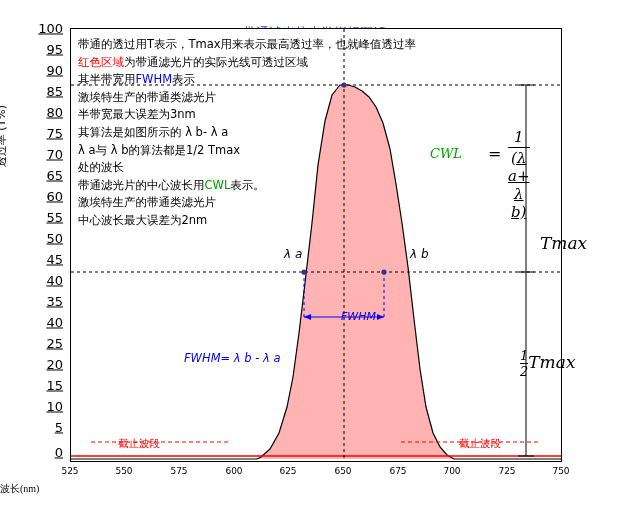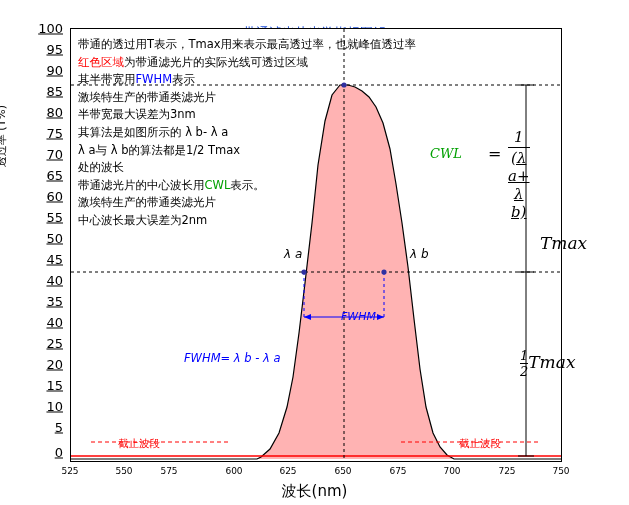--- a/index.html
+++ b/index.html
@@ -36,22 +36,22 @@
     width:120px;
     transform:rotate(-90deg);
     transform-origin:left top;
     font-size:11px;
     text-align:center;
     color:#000;
   }
   .xlabel{
     position:absolute;
     left:0;top:482px;width:629px;
-    text-align:center;
-    font-size:15px;color:#000;
+    text-align:left;
+    font-size:10px;color:#000;font-family:Liberation Serif, serif;
   }
 
   .ytick{
     position:absolute;
     right:566px;
     width:30px;
     text-align:right;
     font-size:13px;
     color:#000;
     transform:translateY(-50%);
@@ -215,21 +215,21 @@
     <div class="ytick" style="top:364px">20</div>
     <div class="ytick" style="top:385px">15</div>
     <div class="ytick" style="top:406px">10</div>
     <div class="ytick" style="top:427px">5</div>
     <div class="ytick" style="top:452px">0</div>
   </div>
 
   <div>
     <div class="xtick" style="left:70px">525</div>
     <div class="xtick" style="left:124px">550</div>
-    <div class="xtick" style="left:169px">575</div>
+    <div class="xtick" style="left:179px">575</div>
     <div class="xtick" style="left:234px">600</div>
     <div class="xtick" style="left:288px">625</div>
     <div class="xtick" style="left:343px">650</div>
     <div class="xtick" style="left:398px">675</div>
     <div class="xtick" style="left:452px">700</div>
     <div class="xtick" style="left:507px">725</div>
     <div class="xtick" style="left:561px">750</div>
   </div>
 
   <div class="textblock">

